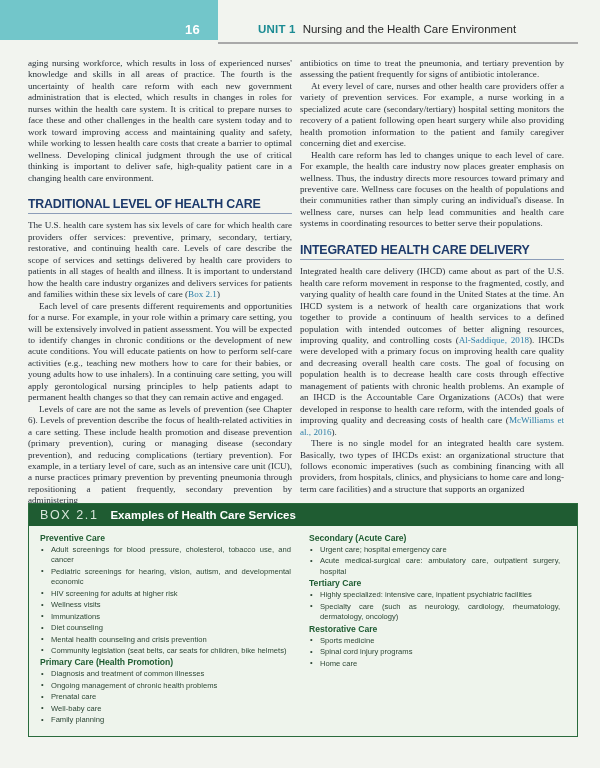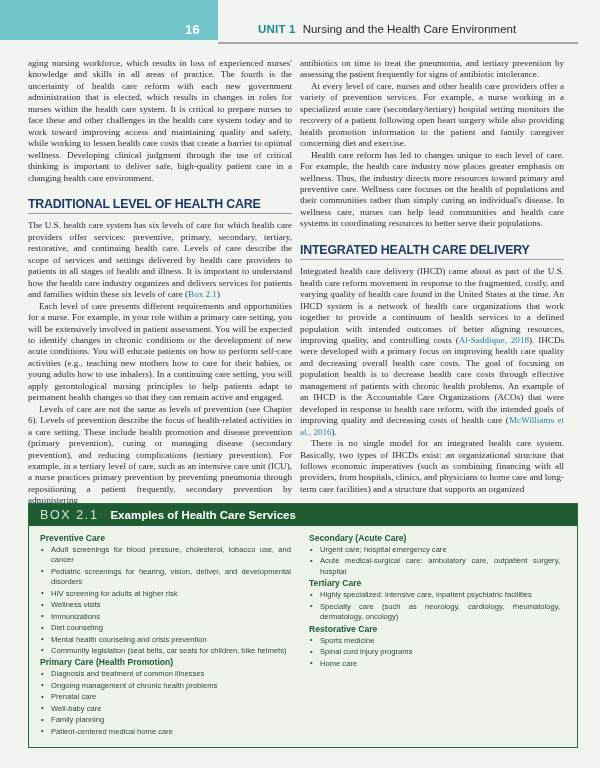--- a/index.html
+++ b/index.html
@@ -231,38 +231,37 @@
   <div class="box-header">
     <span class="box-label">BOX 2.1</span>
     <span class="box-title">Examples of Health Care Services</span>
   </div>
   <div class="box-body">
     <div class="box-col">
         <div class="box-group">
           <div class="box-group-title">Preventive Care</div>
           <ul class="box-list">
             <li>Adult screenings for blood pressure, cholesterol, tobacco use, and cancer</li>
-            <li>Pediatric screenings for hearing, vision, deliver, and developmental disorders</li>
+            <li>Pediatric screenings for hearing, vision, autism, and developmental economic</li>
             <li>HIV screening for adults at higher risk</li>
             <li>Wellness visits</li>
             <li>Immunizations</li>
             <li>Diet counseling</li>
             <li>Mental health counseling and crisis prevention</li>
             <li>Community legislation (seat belts, car seats for children, bike helmets)</li>
           </ul>
         </div>
         <div class="box-group">
           <div class="box-group-title">Primary Care (Health Promotion)</div>
           <ul class="box-list">
             <li>Diagnosis and treatment of common illnesses</li>
             <li>Ongoing management of chronic health problems</li>
             <li>Prenatal care</li>
             <li>Well-baby care</li>
             <li>Family planning</li>
-            <li>Patient-centered medical home care</li>
           </ul>
         </div>
       </div>
     <div class="box-col">
         <div class="box-group">
           <div class="box-group-title">Secondary (Acute Care)</div>
           <ul class="box-list">
             <li>Urgent care; hospital emergency care</li>
             <li>Acute medical-surgical care: ambulatory care, outpatient surgery, hospital</li>
           </ul>

